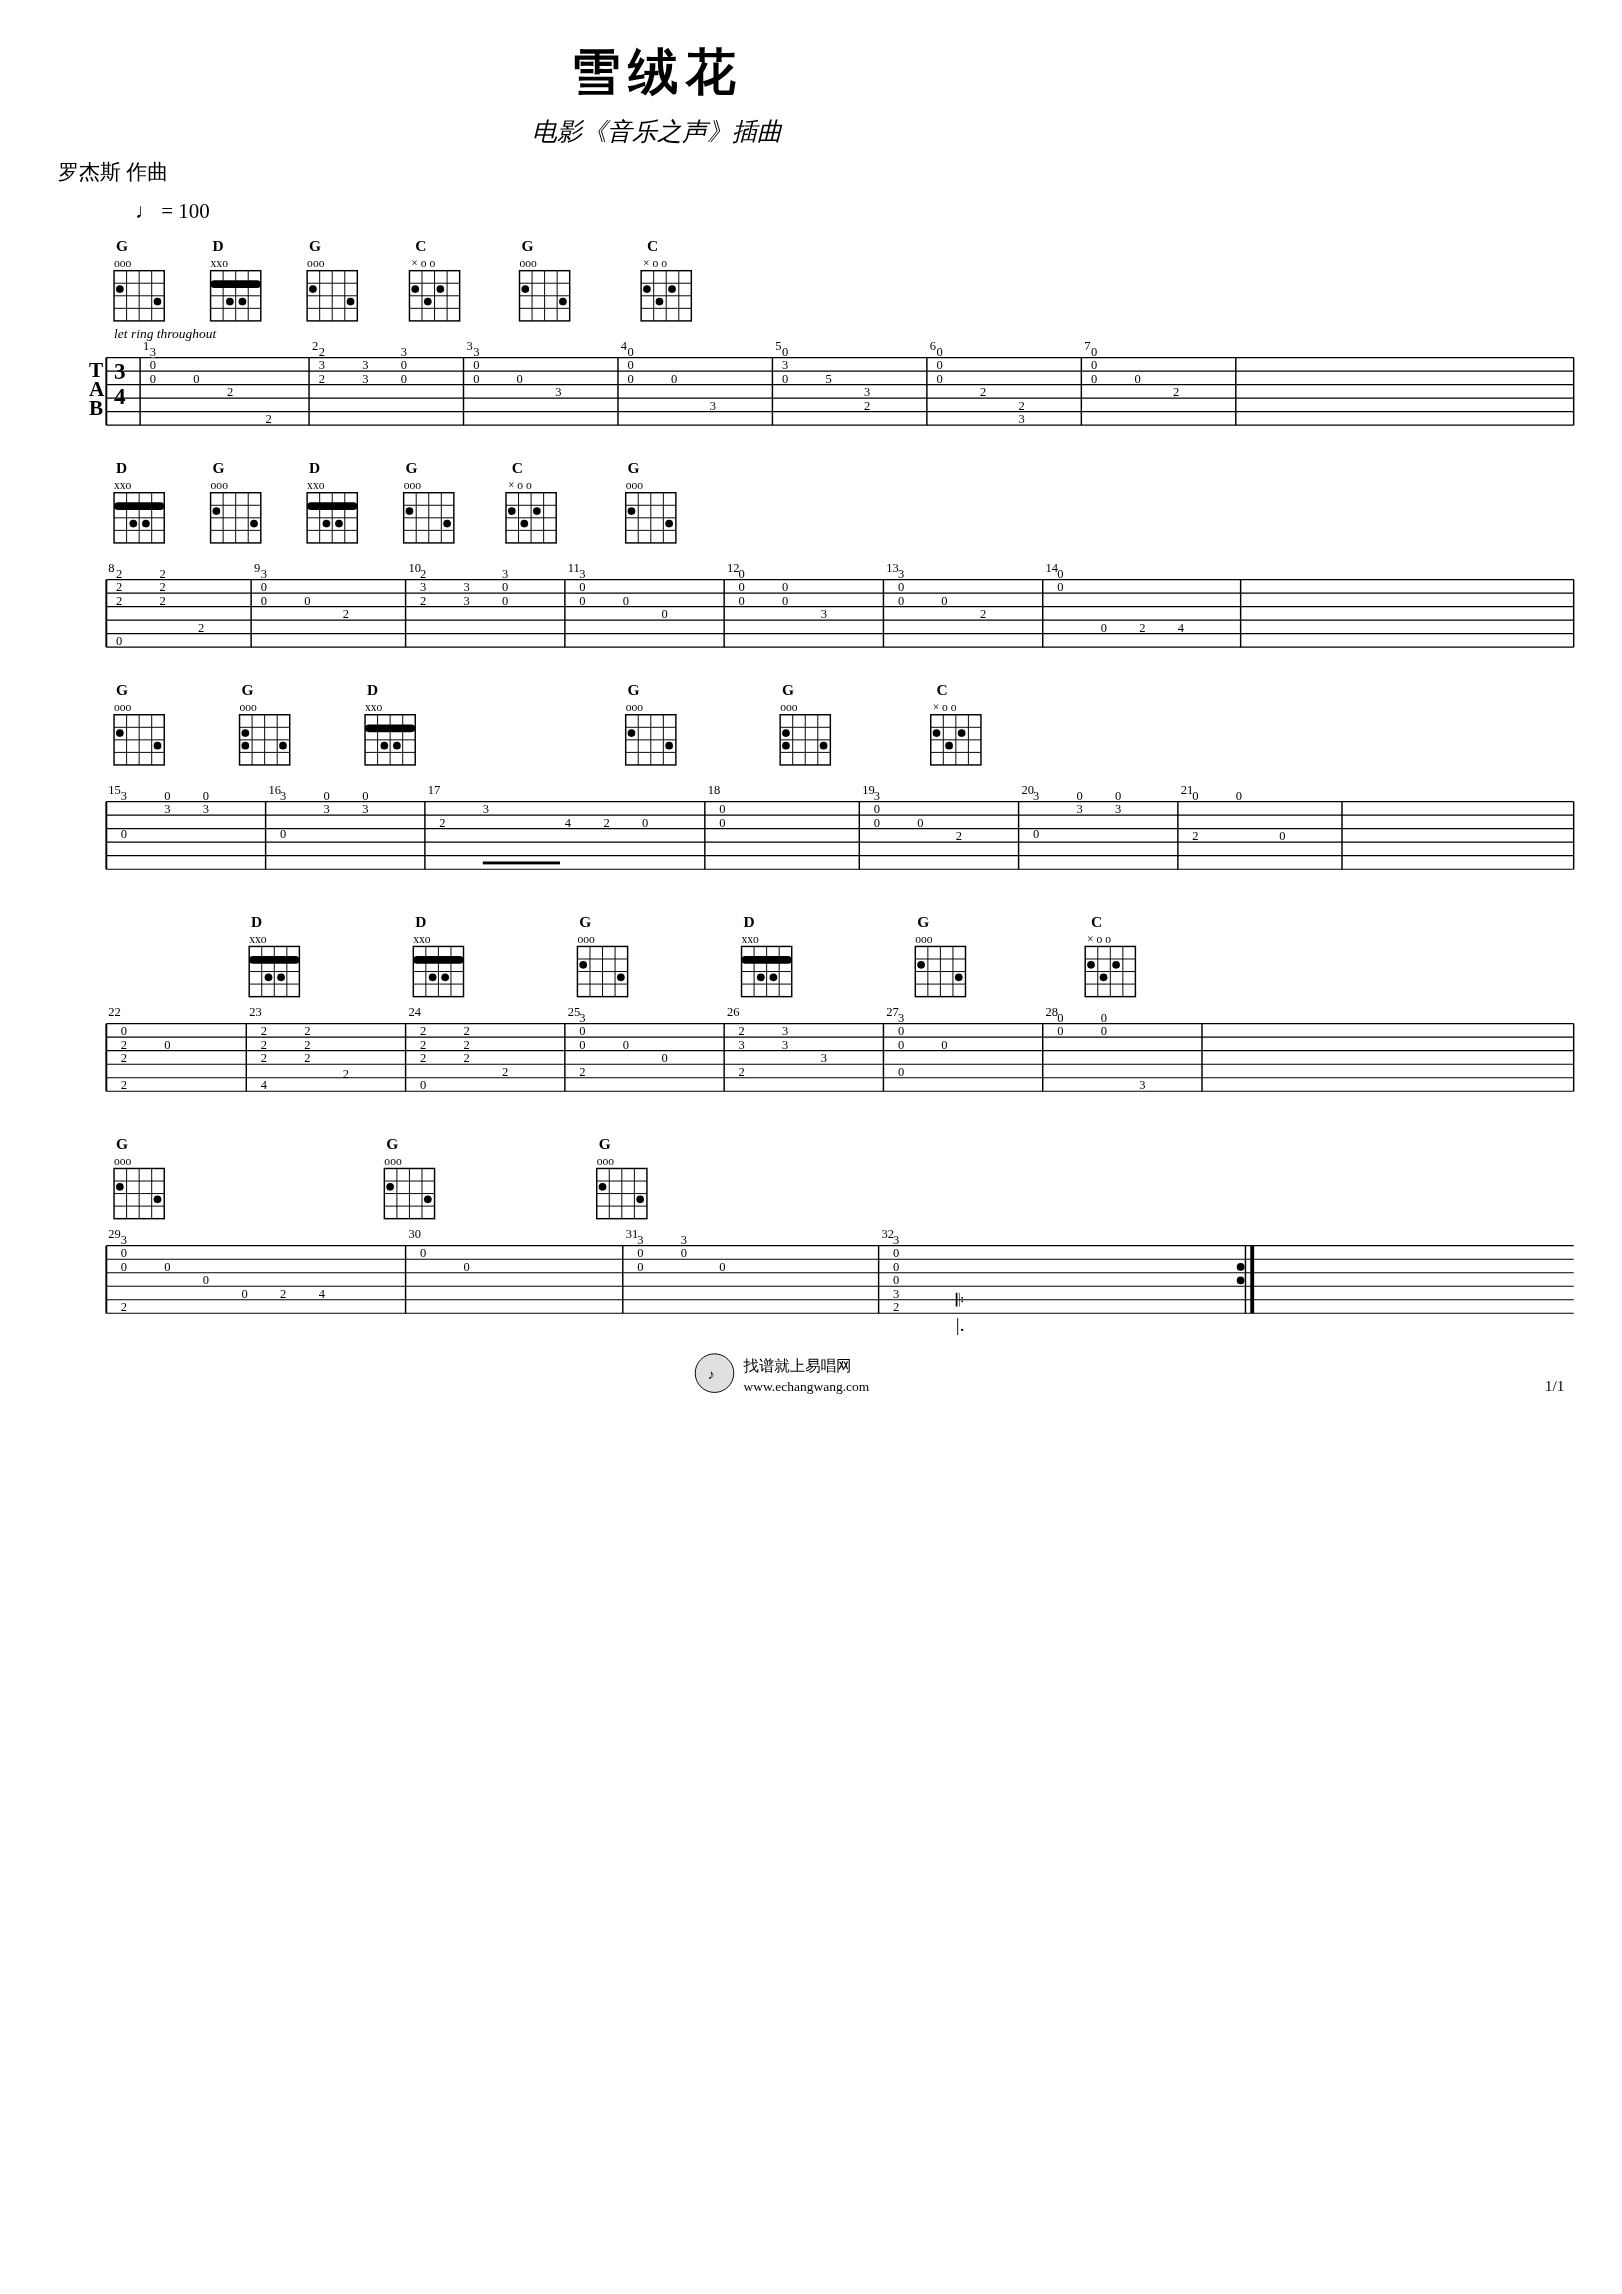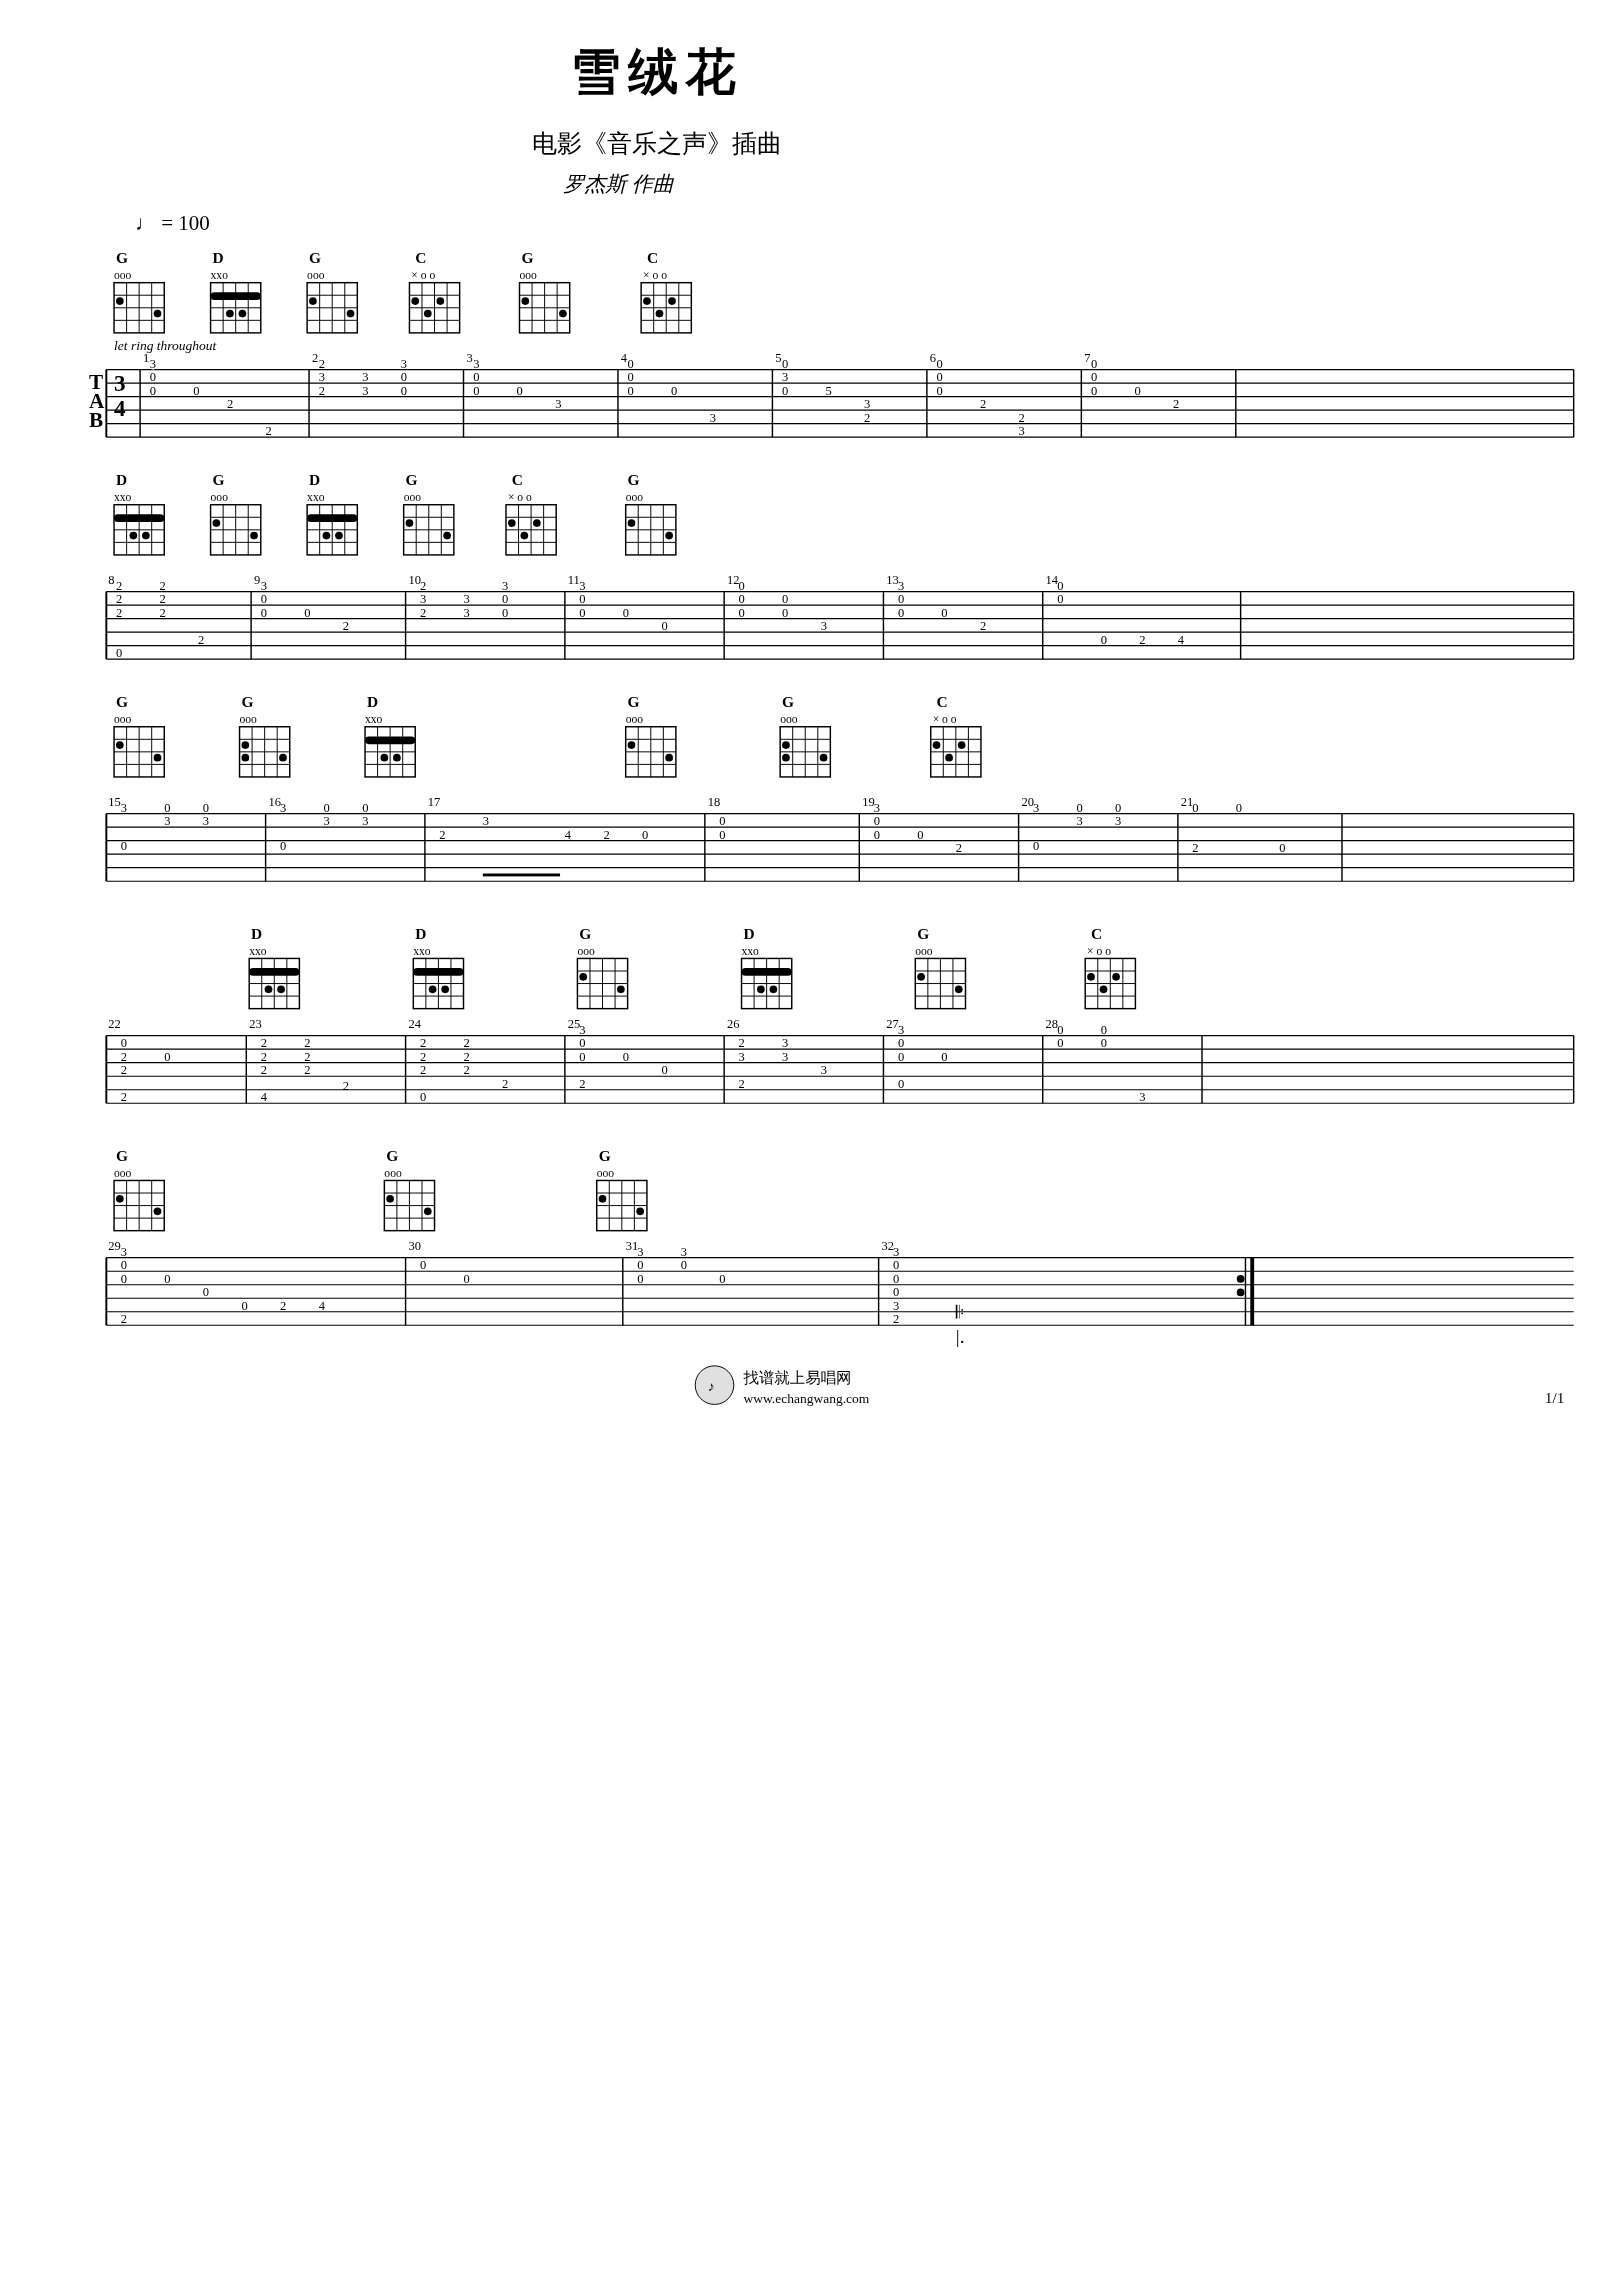--- a/index.html
+++ b/index.html
@@ -28,30 +28,30 @@
     .main-title {
       font-size: 50px;
       font-weight: bold;
       letter-spacing: 7.7px;
       font-family: 'SimSun', 'STSong', serif;
     }
 
     .subtitle {
       font-size: 25px;
       font-family: 'SimSun', 'STSong', serif;
-      margin-top: 21px;
+      margin-top: 9px;
+      font-style: italic;
     }
 
     .composer {
-      text-align: center;
+      text-align: left;
       font-size: 21px;
       font-family: 'SimSun', 'STSong', serif;
       margin-right: 77px;
       margin-top: 7.7px;
-      font-style: italic;
     }
 
     .tempo {
       font-size: 21px;
       margin: 13.5px 0 9.7px 77px;
       font-family: 'Times New Roman', serif;
     }
 
     
     svg {

